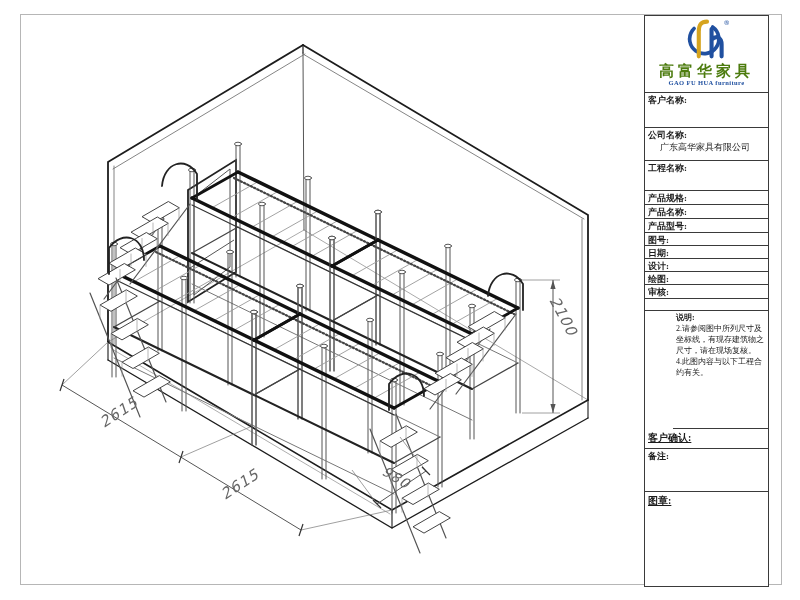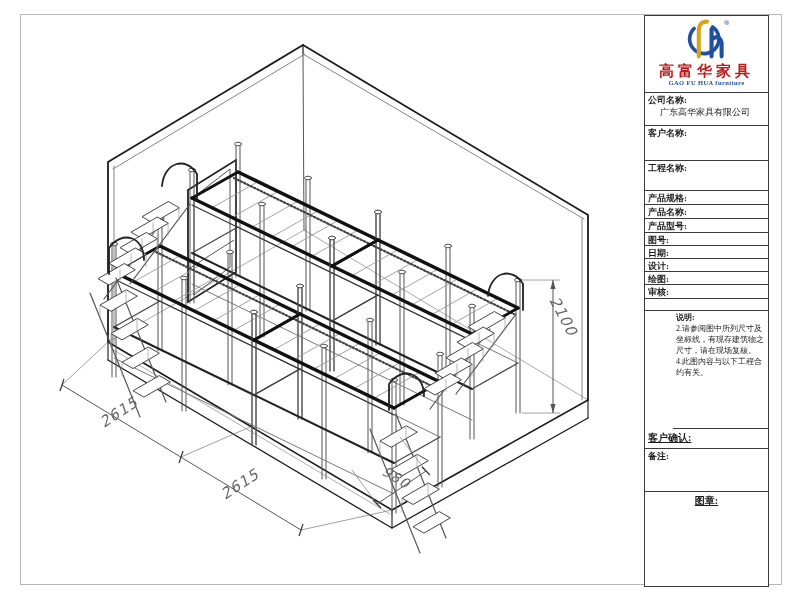--- a/index.html
+++ b/index.html
@@ -10,25 +10,25 @@
   #drawing-svg{position:absolute;left:0;top:0;width:800px;height:600px;}
   
   #title-block{position:absolute;left:644px;top:15px;width:123px;
                border:1px solid #3a3a3a;background:#fff;font-size:9px;color:#1c1c1c;}
   .tb-cell{box-sizing:border-box;border-bottom:1px solid #3a3a3a;padding:1px 3px;
            overflow:hidden;line-height:12px;}
   .tb-cell:last-child{border-bottom:none;}
   .tb-label{font-weight:600;}
   .tb-value{display:block;padding-left:12px;white-space:nowrap;}
   #logo-cell{height:77px;text-align:center;padding-top:2px;}
-  #brand-cn{font-size:15px;font-weight:700;letter-spacing:4px;color:#b91c1c;line-height:16px;white-space:nowrap;}
+  #brand-cn{font-size:15px;font-weight:700;letter-spacing:4px;color:#4d7c0f;line-height:16px;white-space:nowrap;}
   #brand-en{font-size:6.5px;font-weight:700;letter-spacing:.4px;color:#2050a0;line-height:8px;white-space:nowrap;}
   .h33{height:33px}.h35{height:35px}.h30{height:30px}.h14{height:14px}
   .h13{height:13px}.h12{height:12px}.h118{height:118px}.h20{height:20px}
-  .h43{height:43px}.h94{height:94px;border-bottom:none;text-align:center;}
+  .h43{height:43px}.h94{height:94px;border-bottom:none;}
   #notes-cell{font-size:8px;line-height:11px;margin-left:28px;}
   .note-line{display:block;}
   .big-label{font-size:10px;line-height:15px;text-decoration:underline;}
 </style>
 </head>
 <body>
 
 <div id="stage">
 
   <div id="sheet-frame"></div>
@@ -183,27 +183,27 @@
           <circle cx="21" cy="23" r="16" stroke="#2050a0" stroke-width="4" stroke-dasharray="78,23" transform="rotate(-55 21 23)"></circle>
           <path d="M24,4 C16,4 15,9 15,15 L15,42" stroke="#d6a41e" stroke-width="4.5"></path>
           <path d="M29,12 L29,42 M29,24 C35,18 40,22 40,29 L40,42" stroke="#2050a0" stroke-width="4.5"></path>
         </g>
         <text x="42" y="8" font-size="7" fill="#2050a0" font-family="DejaVu Sans, sans-serif">®</text>
       </svg>
       <div id="brand-cn">高富华家具</div>
       <div id="brand-en">GAO FU HUA furniture</div>
     </div>
 
+    <div class="tb-cell h35">
+      <span class="tb-label">客户名称:</span>
+    </div>
+
     <div class="tb-cell h33">
       <span class="tb-label">公司名称:</span>
       <span class="tb-value">广东高华家具有限公司</span>
-    </div>
-
-    <div class="tb-cell h35">
-      <span class="tb-label">客户名称:</span>
     </div>
 
     <div class="tb-cell h30">
       <span class="tb-label">工程名称:</span>
     </div>
 
     <div class="tb-cell h14">
       <span class="tb-label">产品规格:</span>
     </div>
     <div class="tb-cell h14">

